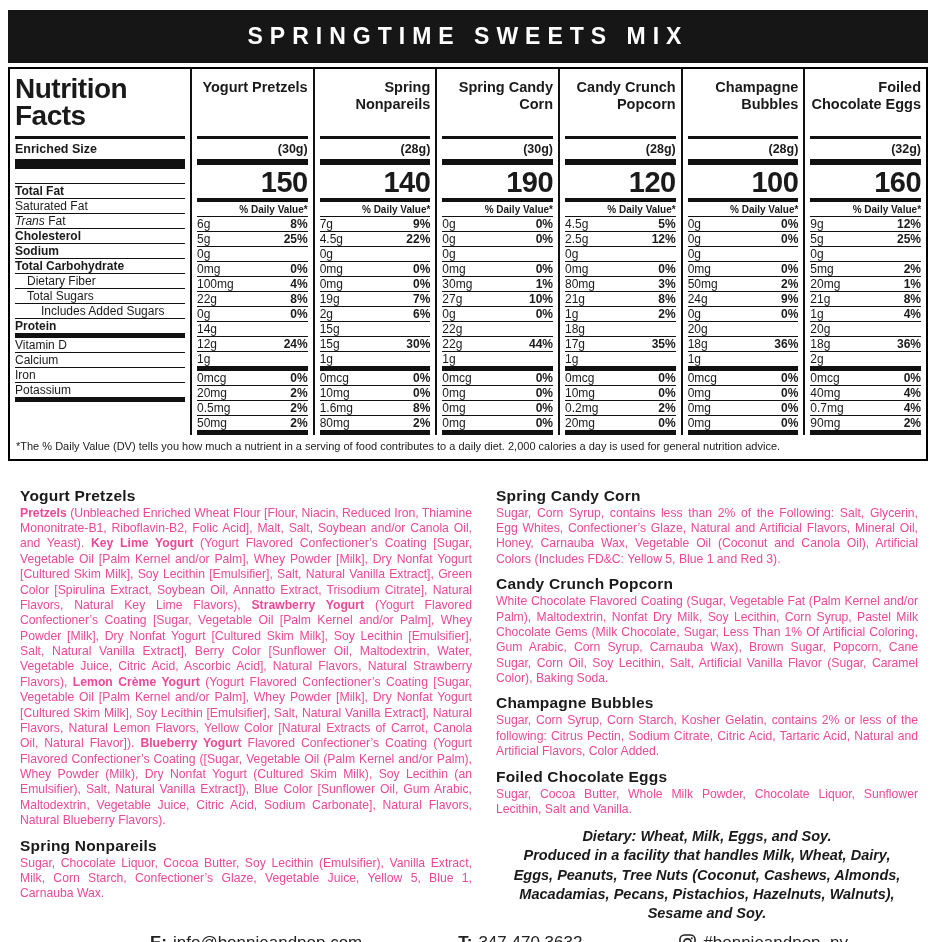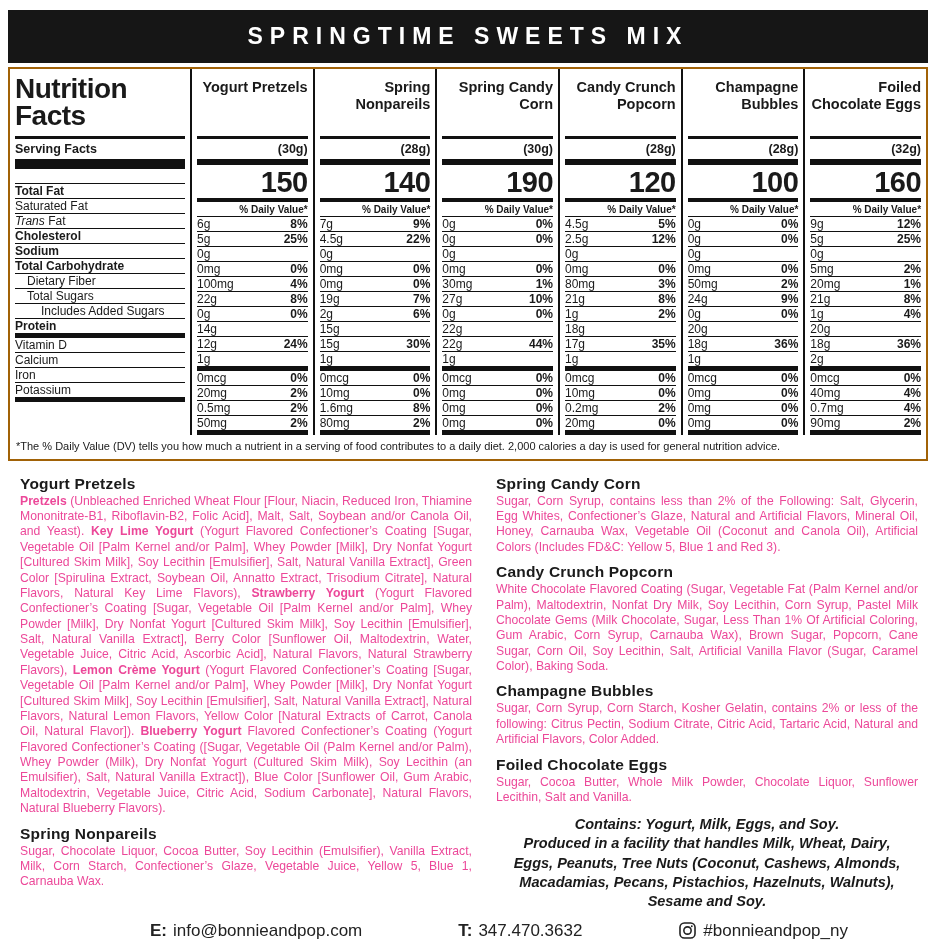--- a/index.html
+++ b/index.html
@@ -7,21 +7,21 @@
     width:936px;height:942px;background:#ffffff;color:#1a1a1a;
     font-family:"Liberation Sans",sans-serif;position:relative;
   }
   
   .banner{
     margin:10px 8px 0;background:#161616;color:#fff;height:53px;
     display:flex;align-items:center;justify-content:center;
     font-weight:bold;font-size:23px;letter-spacing:7px;
   }
   
-  .nutri{margin:4px 8px 0;border:2px solid #a16207;}
+  .nutri{margin:4px 8px 12px;border:2px solid #000000;}
   .cols{display:flex;}
   .col{display:flex;flex-direction:column;min-width:0;}
   .col.label{width:180px;flex:none;}
   .col.data{flex:1;border-left:2px solid #111;}
   .rule{background:#111;margin:0 5px;flex:none;}
   .r1{height:1px}.r3{height:3px}.r4{height:4px}.r5{height:5px}.r6{height:6px}
   .cell{padding:0 5px;flex:none;}
   .head{height:60px;padding-top:7px;}
   .prod-name{display:block;text-align:right;font-weight:bold;font-size:14.5px;line-height:1.18;padding-top:3px;}
   .nf-title{font-size:28px;font-weight:bold;line-height:.95;letter-spacing:-.5px;}
@@ -66,21 +66,21 @@
   <div class="cols">
       <div class="col label">
         <div class="cell head">
           <div class="nf-title">
             <div>Nutrition</div>
             <div>Facts</div>
           </div>
         </div>
         <div class="rule r3"></div>
         <div class="cell servingrow">
-          <span>Serving Facts</span>
+          <span>Enriched Size</span>
         </div>
         <div class="rule r6"></div>
         <div class="rule r4"></div>
         <div class="cell dvcell"></div>
         <div class="rule r1"></div>
         <div class="cell nrow">
           <span class="b">Total Fat</span>
         </div>
         <div class="rule r1"></div>
         <div class="cell nrow">
@@ -668,21 +668,21 @@
         <div class="ing-h">Spring Candy Corn</div>
         <div class="ing-b"><span>Sugar, Corn Syrup, contains less than 2% of the Following: Salt, Glycerin, Egg Whites, Confectioner’s Glaze, Natural and Artificial Flavors, Mineral Oil, Honey, Carnauba Wax, Vegetable Oil (Coconut and Canola Oil), Artificial Colors (Includes FD&amp;C: Yellow 5, Blue 1 and Red 3).</span></div>
         <div class="ing-h">Candy Crunch Popcorn</div>
         <div class="ing-b"><span>White Chocolate Flavored Coating (Sugar, Vegetable Fat (Palm Kernel and/or Palm), Maltodextrin, Nonfat Dry Milk, Soy Lecithin, Corn Syrup, Pastel Milk Chocolate Gems (Milk Chocolate, Sugar, Less Than 1% Of Artificial Coloring, Gum Arabic, Corn Syrup, Carnauba Wax), Brown Sugar, Popcorn, Cane Sugar, Corn Oil, Soy Lecithin, Salt, Artificial Vanilla Flavor (Sugar, Caramel Color), Baking Soda.</span></div>
         <div class="ing-h">Champagne Bubbles</div>
         <div class="ing-b"><span>Sugar, Corn Syrup, Corn Starch, Kosher Gelatin, contains 2% or less of the following: Citrus Pectin, Sodium Citrate, Citric Acid, Tartaric Acid, Natural and Artificial Flavors, Color Added.</span></div>
         <div class="ing-h">Foiled Chocolate Eggs</div>
         <div class="ing-b"><span>Sugar, Cocoa Butter, Whole Milk Powder, Chocolate Liquor, Sunflower Lecithin, Salt and Vanilla.</span></div>
       </div>
     <div class="allergen">
-      <div>Contains: Yogurt, Milk, Eggs, and Soy.</div>
+      <div>Dietary: Wheat, Milk, Eggs, and Soy.</div>
       <div>Produced in a facility that handles Milk, Wheat, Dairy, Eggs, Peanuts, Tree Nuts (Coconut, Cashews, Almonds, Macadamias, Pecans, Pistachios, Hazelnuts, Walnuts), Sesame and Soy.</div>
     </div>
   </div>
 </div>
 
 <div class="footer">
   <span class="f-item">
     <span class="f-lab">E:</span>
     <span>info@bonnieandpop.com</span>
   </span>

